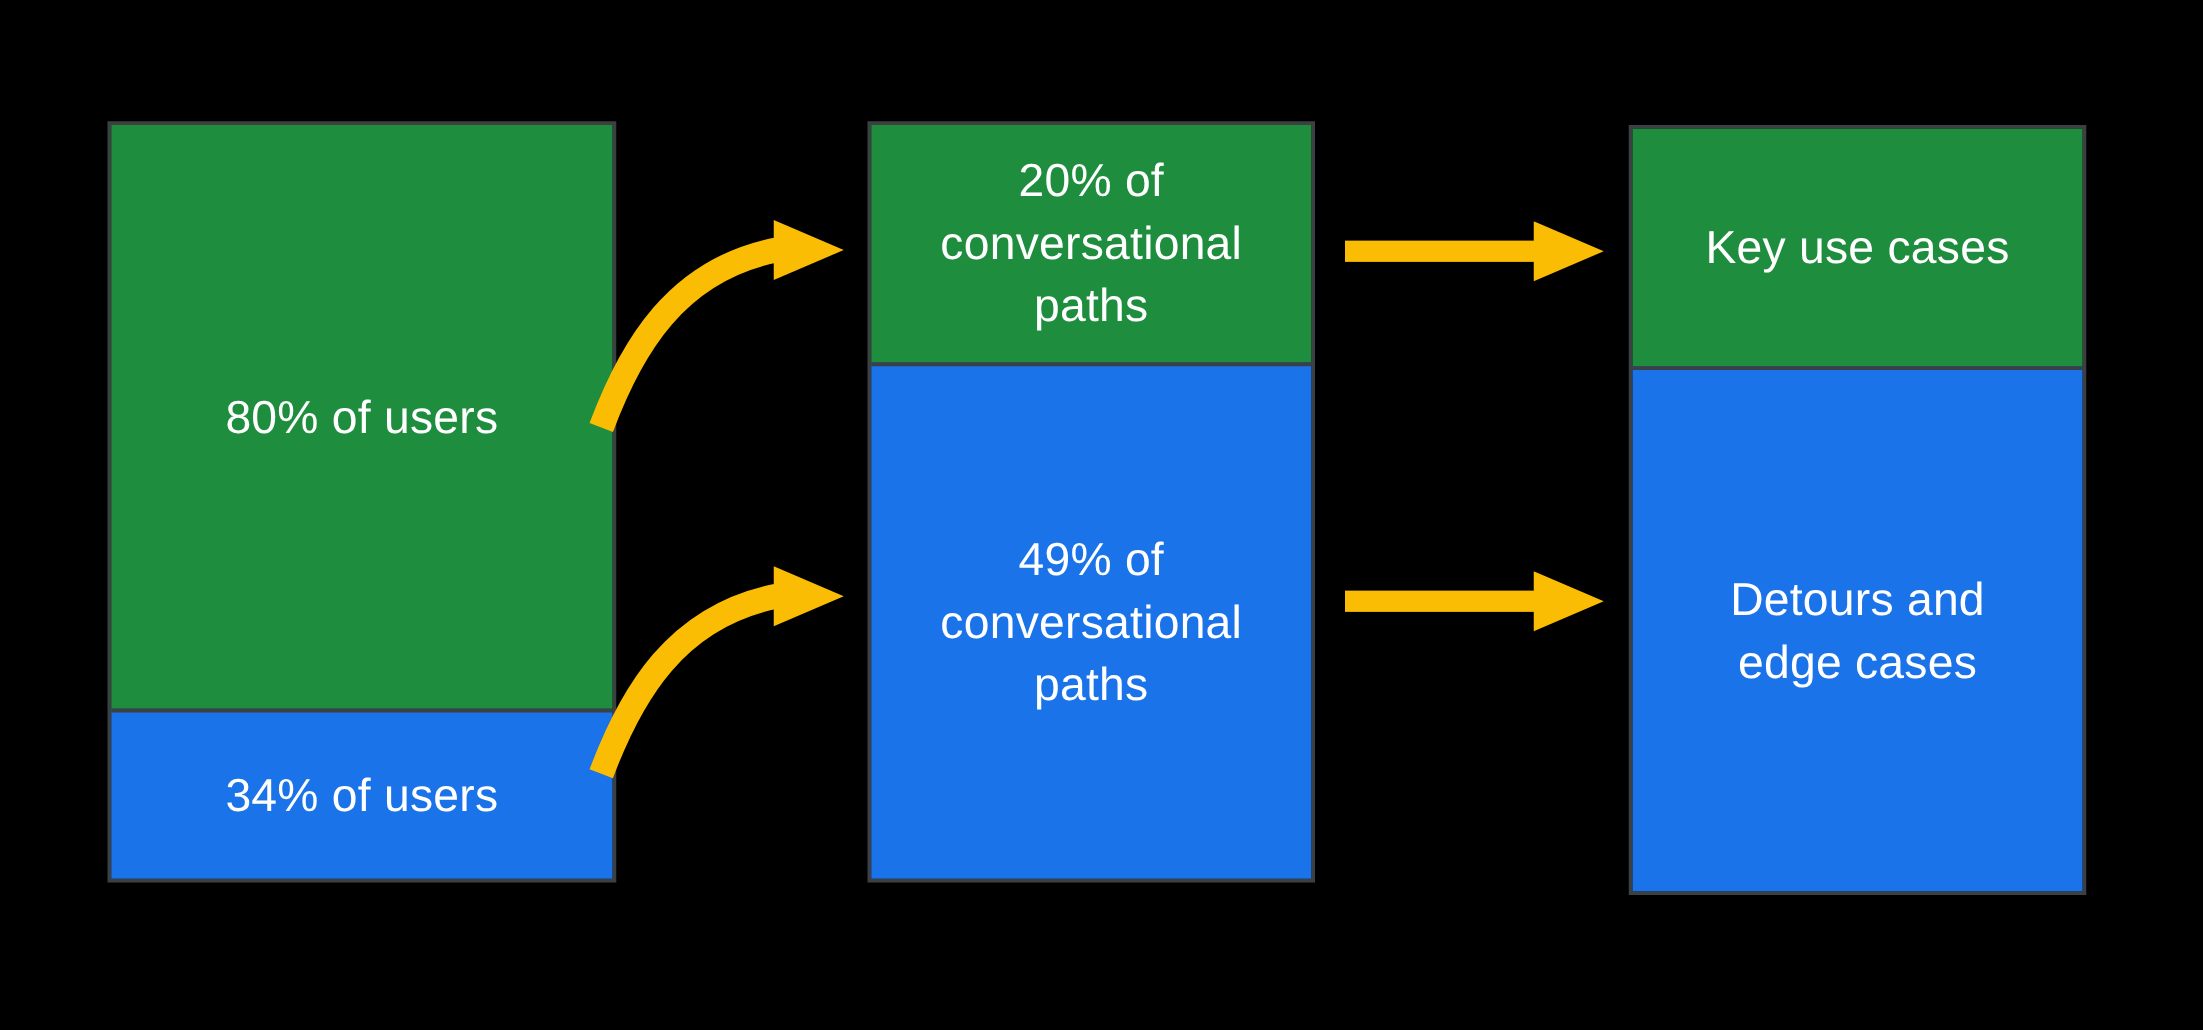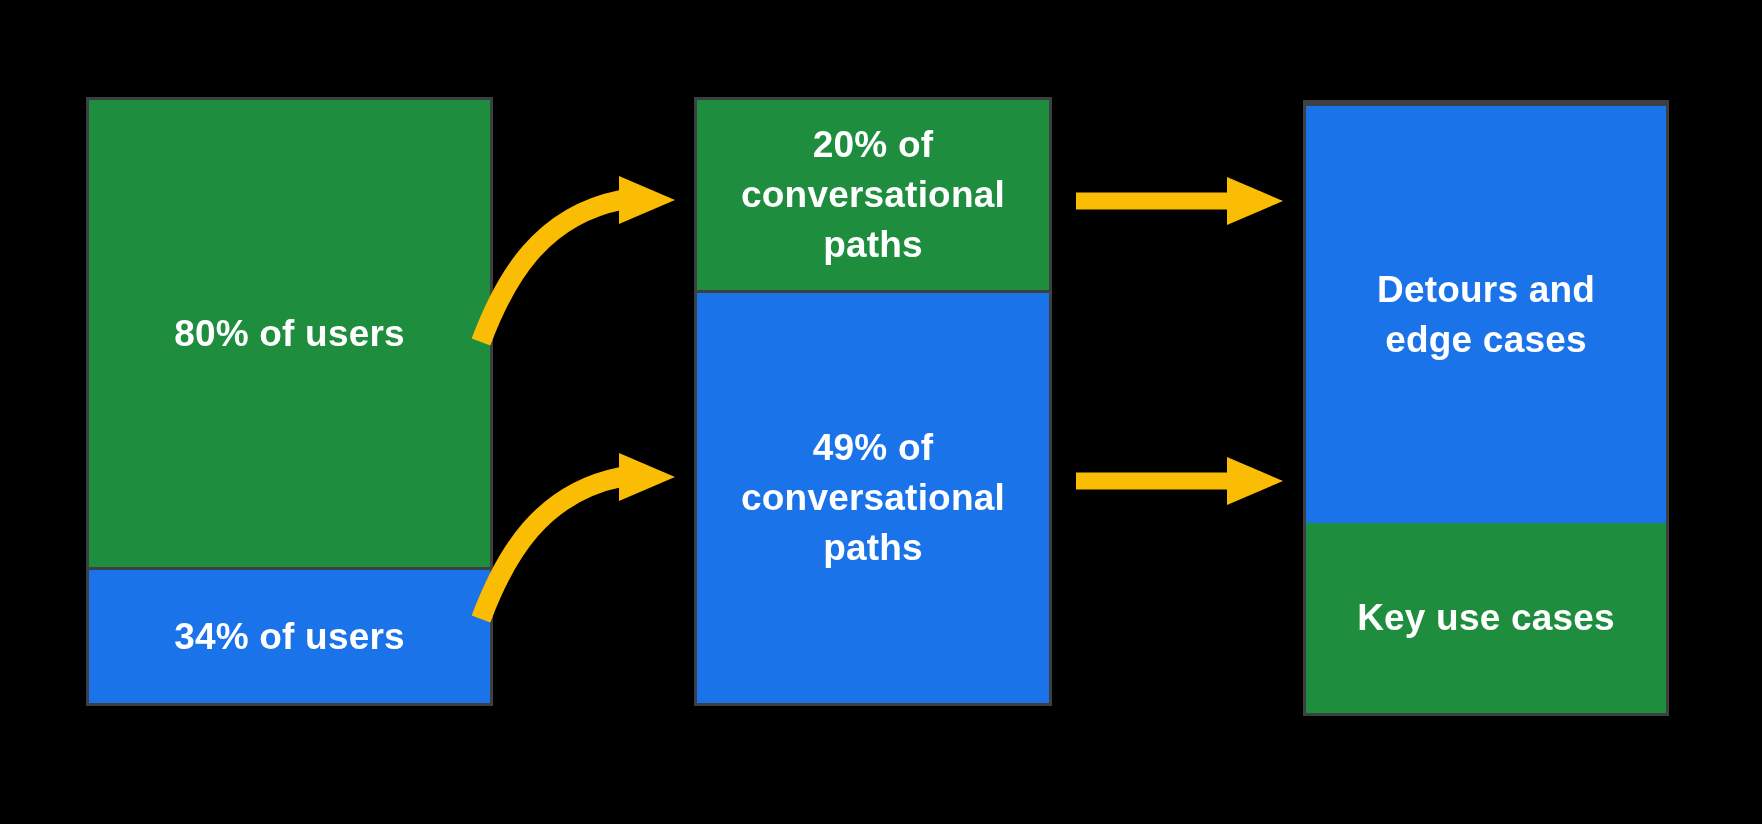--- a/index.html
+++ b/index.html
@@ -28,21 +28,21 @@
     justify-content: center;
     box-sizing: border-box;
   }
   .seg.grow { flex: 1 1 auto; border-top: 3px solid var(--border, #3c4043); }
   .seg.green { background: var(--green, #1e8e3e); }
   .seg.blue  { background: var(--blue, #1a73e8); }
   .label {
     color: var(--text, #ffffff);
     font-size: 37px;
     line-height: 50px;
-    font-weight: 700;
+    font-weight: 400;
     text-align: center;
     white-space: pre-line;
     letter-spacing: 0.2px;
   }
   .arrow {
     position: absolute;
     display: block;
   }
   .arrow-fill   { fill: var(--arrow, #fbbc04); }
   .arrow-stroke { fill: none; stroke: var(--arrow, #fbbc04); stroke-width: 20; }
@@ -88,22 +88,22 @@
     <rect class="arrow-fill" x="0" y="15.5" width="153" height="17"></rect>
     <polygon class="arrow-fill" points="151,0 207,24 151,48"></polygon>
   </svg>
 
   <svg class="arrow" style="left:1076px; top:457px;" width="207" height="48" viewBox="0 0 207 48">
     <rect class="arrow-fill" x="0" y="15.5" width="153" height="17"></rect>
     <polygon class="arrow-fill" points="151,0 207,24 151,48"></polygon>
   </svg>
 
   <div class="col" style="left:1303px; top:100px; width:366px; height:616px;">
+    <div class="seg green" style="height:190px">
+      <span class="label">Key use cases</span>
+    </div>
     <div class="seg blue grow">
       <span class="label">Detours and
 edge cases</span>
-    </div>
-    <div class="seg green" style="height:190px">
-      <span class="label">Key use cases</span>
     </div>
   </div>
 
 </div>
 
 </body></html>

